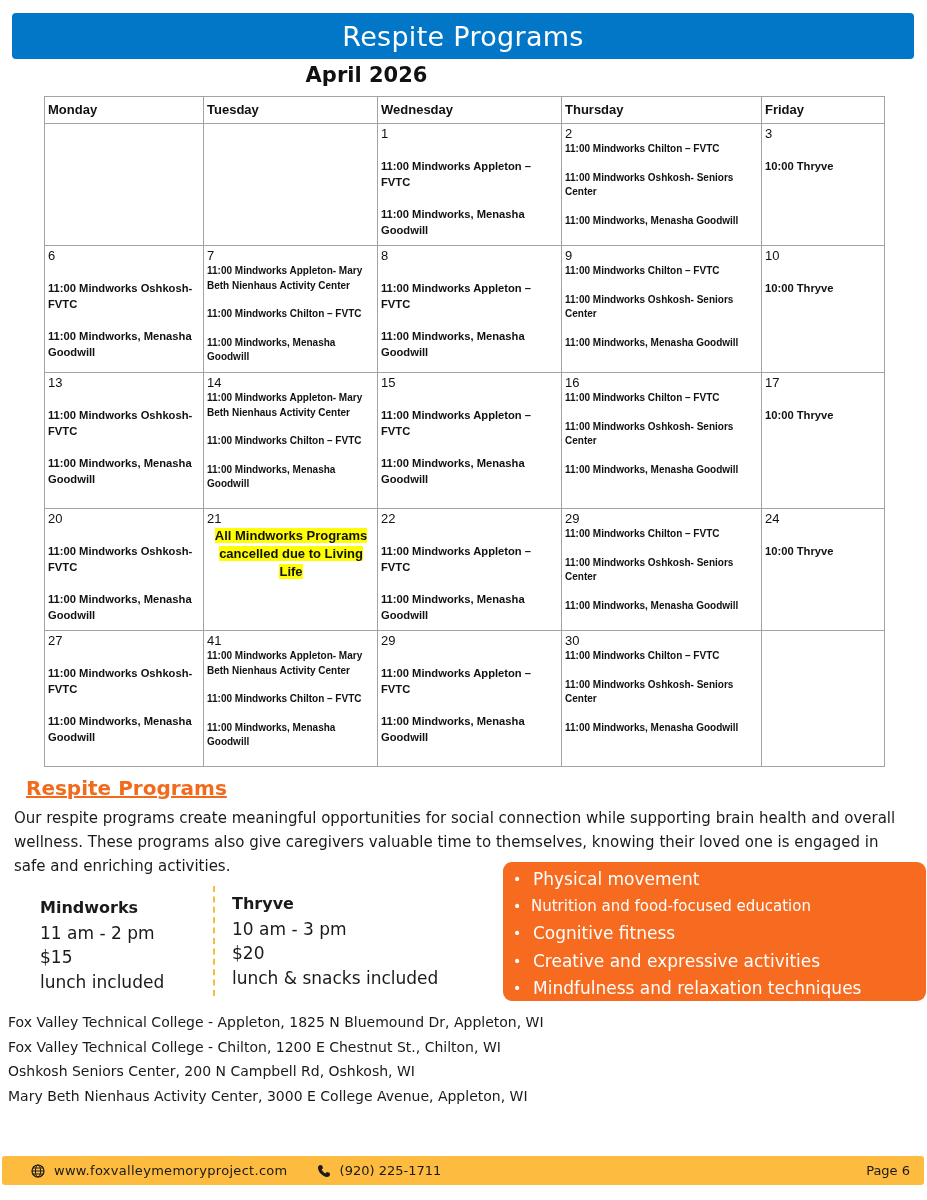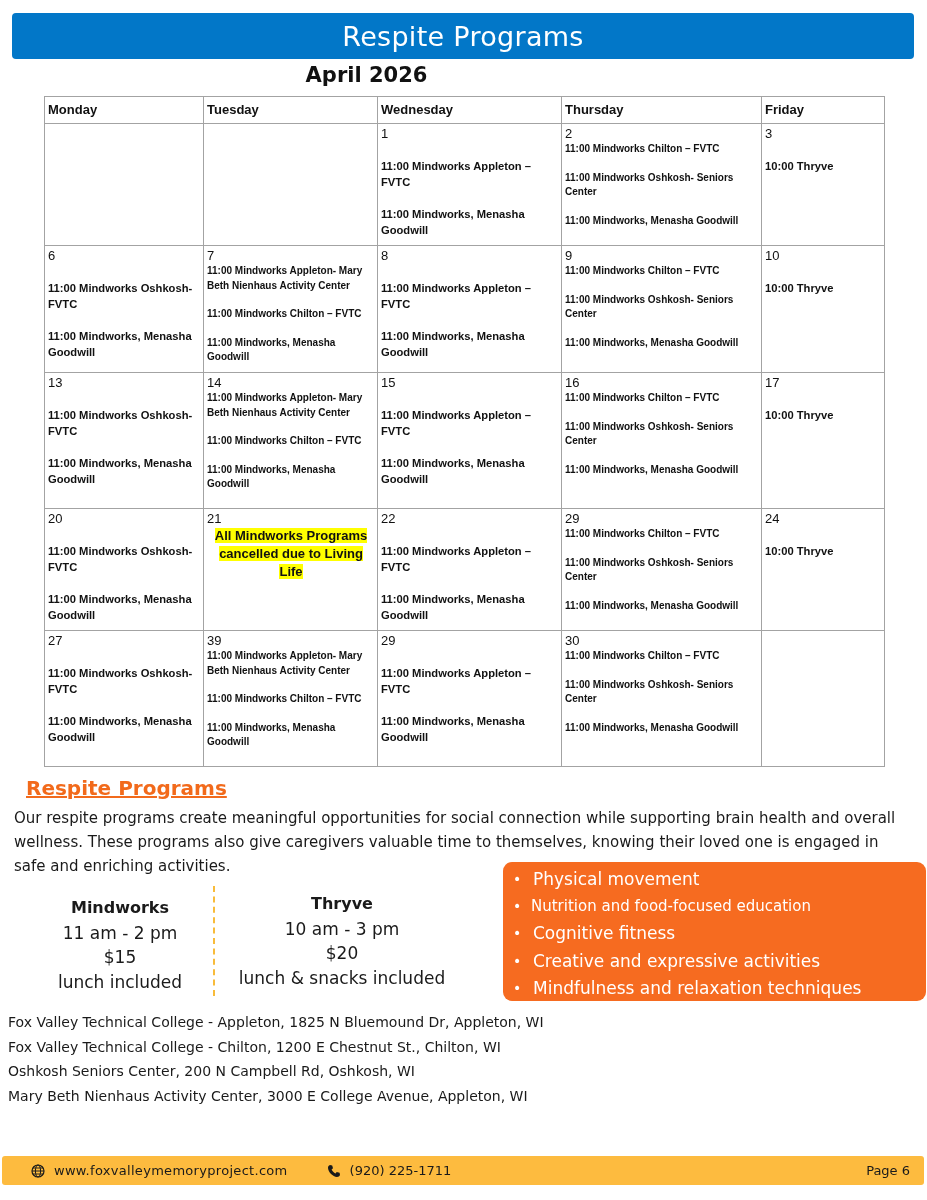--- a/index.html
+++ b/index.html
@@ -53,21 +53,21 @@
       position: absolute; left: 26px; top: 776px;
       color: #f26a1b; font-weight: bold; font-size: 20px; text-decoration: underline;
       font-family: "DejaVu Sans", sans-serif;
     }
     .intro {
       position: absolute; left: 14px; top: 806px; width: 890px;
       font-size: 15px; line-height: 24px; color: #1a1a1a;
     }
 
     .prog {
-      position: absolute; text-align: center; font-size: 17px; line-height: 24.5px; color: #1a1a1a;
+      position: absolute; font-size: 17px; line-height: 24.5px; color: #1a1a1a;
     }
     .prog .name { font-weight: bold; font-size: 16px; }
     .prog-mindworks { left: 40px; top: 896px; width: 160px; }
     .prog-thryve { left: 232px; top: 892px; width: 220px; }
     .divider {
       position: absolute; left: 213px; top: 886px; height: 110px; width: 0;
       border-left: 2.5px dashed #f8bb3a;
     }
 
     .benefits {
@@ -87,21 +87,21 @@
     }
     .locations div { line-height: 24.5px; }
     .locations div.small { font-size: 12px; }
 
     .footer {
       position: absolute; left: 2px; top: 1156px; width: 922px; height: 29px;
       background: #fdbb3f; border-radius: 3px;
       display: flex; align-items: center; padding: 0 14px 0 28px; font-size: 13px; color: #1a1a1a;
     }
     .footer .icon { width: 16px; height: 16px; display: inline-flex; align-items: center; justify-content: center; margin-right: 8px; }
-    .footer .url { margin-right: 38px; letter-spacing: 0.3px; }
+    .footer .url { margin-right: 28px; letter-spacing: 0.3px; }
     .footer .page { margin-left: auto; }
   </style>
 </head>
 <body>
 
 <div class="title-banner">
   <span>Respite Programs</span>
 </div>
 <div class="month-title">April 2026</div>
 
@@ -264,21 +264,21 @@
 
     <tr style="height:136px;">
       <td>
         <span class="daynum">27</span>
         <div class="gap-lg"></div>
         <span class="ev lg">11:00  Mindworks Oshkosh- FVTC</span>
         <div class="gap-lg"></div>
         <span class="ev lg">11:00  Mindworks, Menasha Goodwill</span>
       </td>
       <td>
-        <span class="daynum">39</span>
+        <span class="daynum">41</span>
         <span class="ev sm">11:00  Mindworks Appleton- Mary Beth Nienhaus Activity Center</span>
         <div class="gap-sm"></div>
         <span class="ev sm">11:00  Mindworks Chilton – FVTC</span>
         <div class="gap-sm"></div>
         <span class="ev sm">11:00  Mindworks, Menasha Goodwill</span>
       </td>
       <td>
         <span class="daynum">29</span>
         <div class="gap-lg"></div>
         <span class="ev lg">11:00  Mindworks Appleton – FVTC</span>

